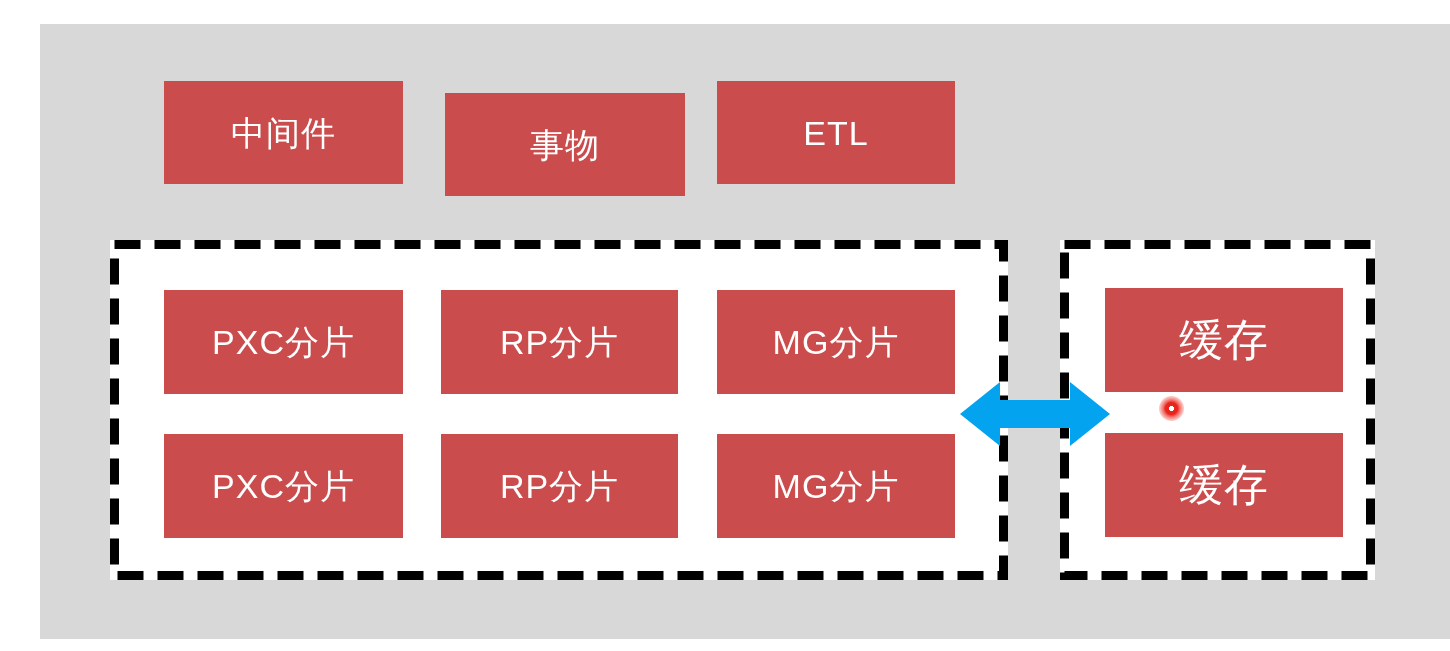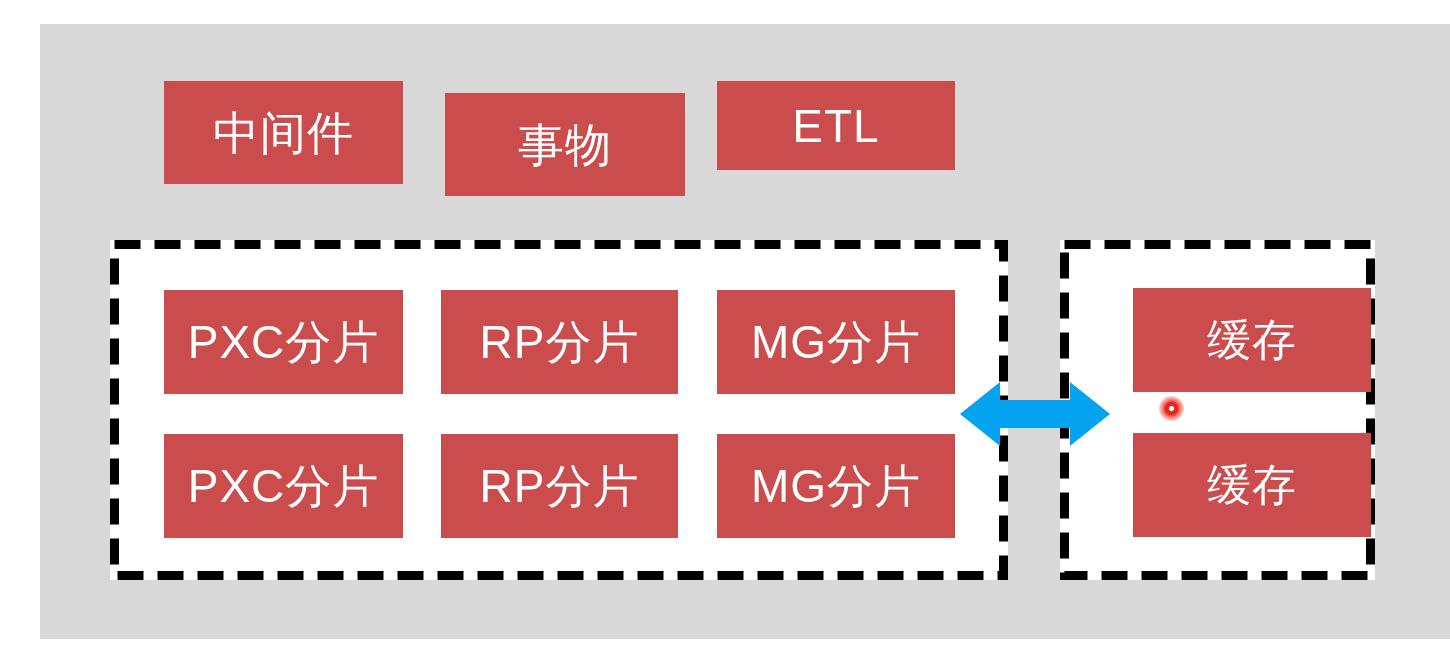--- a/index.html
+++ b/index.html
@@ -32,32 +32,32 @@
   }
 
   
   .redbox {
     position: absolute;
     background: #cb4c4c;
     display: flex;
     align-items: center;
     justify-content: center;
     color: #ffffff;
-    font-size: 46px;
+    font-size: 34px;
     line-height: 1;
     letter-spacing: 1px;
     white-space: nowrap;
     user-select: none;
   }
-  .redbox.small-label { font-size: 44px; margin-left: 28px; }
+  .redbox.small-label { font-size: 44px; }
 
   
   #box-middleware { left: 164px; top: 81px;  width: 239px; height: 103px; }
   #box-transaction{ left: 445px; top: 93px;  width: 240px; height: 103px; }
-  #box-etl        { left: 717px; top: 81px;  width: 238px; height: 89px; }
+  #box-etl        { left: 717px; top: 81px;  width: 238px; height: 103px; }
 
   
   .dashed-group {
     position: absolute;
     background: #ffffff;
     box-sizing: border-box;
   }
   .dashed-group .dash-svg {
     position: absolute;
     left: 0;

